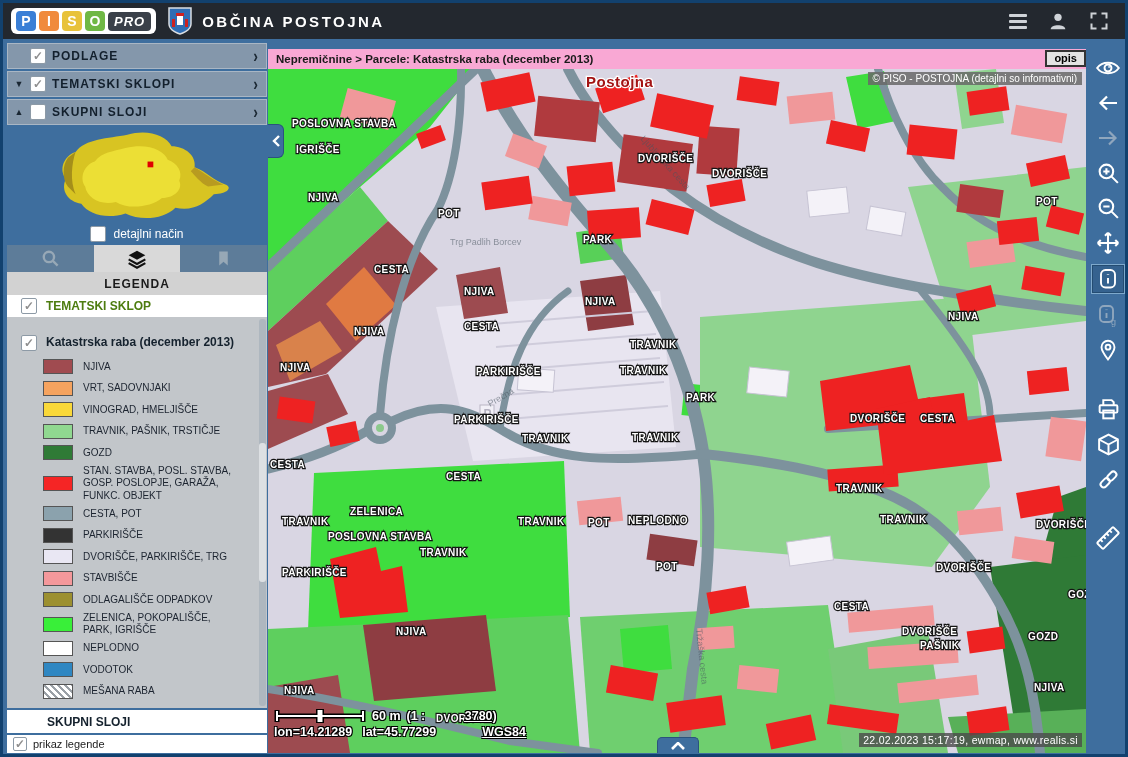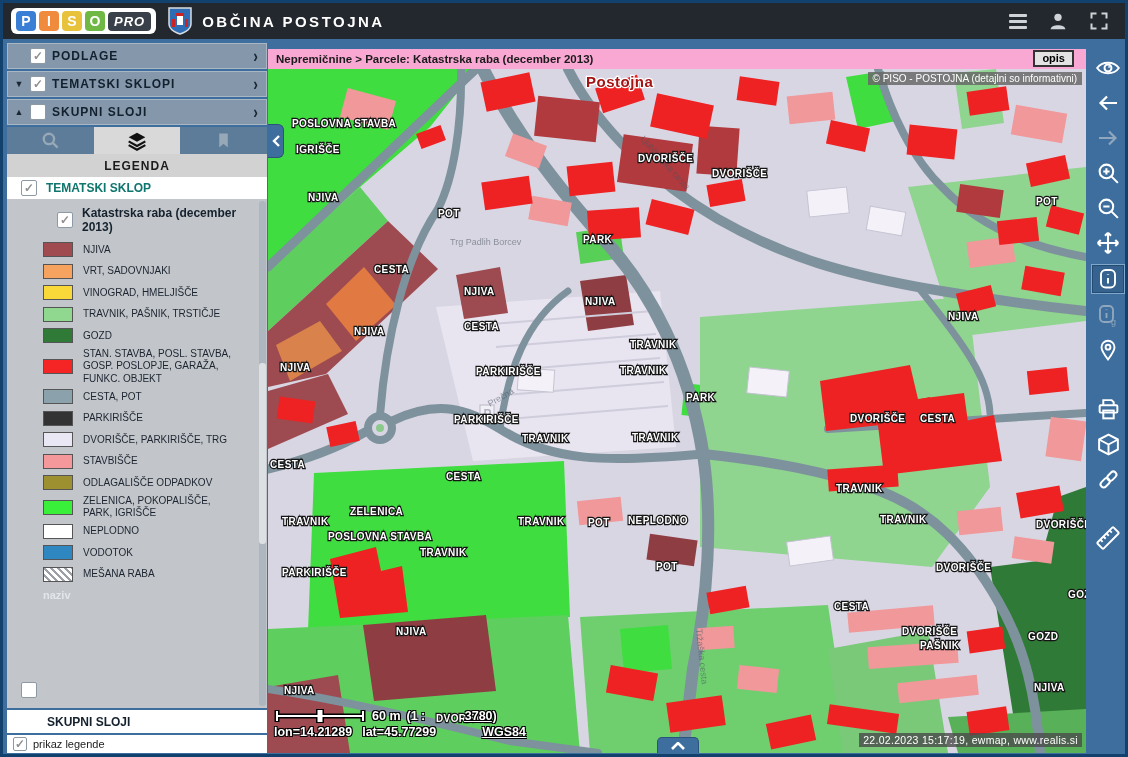--- a/index.html
+++ b/index.html
@@ -23,39 +23,39 @@
   .acc .lbl{font-weight:bold;font-size:12px;letter-spacing:1px;margin-left:6px;}
   .acc .chev{margin-left:auto;margin-right:8px;font-weight:bold;font-size:14px;color:#1a2733;transform:scaleY(1.3);}
   .cb{width:14px;height:14px;background:#fff;border:1px solid #8d9aa6;border-radius:2px;display:inline-flex;align-items:center;justify-content:center;flex:0 0 auto;}
   .cb.checked::after{content:"✓";color:#8f8f8f;font-size:12px;font-weight:bold;line-height:1;}
   .overview{height:118px;position:relative;}
   .detail-row{position:absolute;left:0;bottom:0;width:100%;height:22px;display:flex;align-items:center;justify-content:center;gap:7px;color:#fff;font-size:12px;}
   .tabs{height:27px;display:flex;}
   .tab{flex:1;display:flex;align-items:center;justify-content:center;background:#5d7c99;color:#97a8b6;cursor:pointer;}
   .tab.active{background:#d9d9d9;color:#111;}
   .legenda-bar{height:23px;background:#d2d2d2;display:flex;align-items:center;justify-content:center;font-weight:bold;font-size:12px;color:#1b1b1b;letter-spacing:1px;}
-  .tematski-row{height:22px;background:#fff;display:flex;align-items:center;gap:9px;padding-left:14px;font-weight:bold;font-size:12px;color:#0f766e;}
+  .tematski-row{height:22px;background:#fff;display:flex;align-items:center;gap:9px;padding-left:14px;font-weight:bold;font-size:12px;color:#4d7c0f;}
   .legend-body{flex:1;background:#c2c6ca;position:relative;overflow:hidden;display:flex;flex-direction:column;}
-  .kat-row{display:flex;align-items:center;gap:9px;padding:7px 0 5px 14px;font-weight:bold;font-size:12px;color:#15222e;margin-left:36px;}
+  .kat-row{display:flex;align-items:flex-start;gap:9px;padding:18px 0 5px 14px;font-weight:bold;font-size:12px;color:#15222e;}
   #legend-items{padding-left:36px;}
   .leg-item{display:flex;align-items:center;min-height:19.5px;padding:1px 0;}
   .sw{width:30px;height:15px;border:1px solid #555;flex:0 0 auto;margin-right:10px;box-sizing:border-box;}
   .sw.hatch{background:repeating-linear-gradient(45deg,#fff 0 3px,#9aa0a6 3px 5px);}
   .leg-lbl{font-size:10px;color:#1c2430;line-height:1.25;padding-right:26px;}
   .naziv{padding:4px 0 0 36px;font-weight:bold;font-size:11px;color:#e2e6ea;}
   .parcele-row{margin-top:auto;display:flex;align-items:center;gap:9px;padding:0 0 10px 14px;font-weight:bold;font-size:12px;color:#15222e;}
   .vscroll{position:absolute;right:1px;top:2px;bottom:2px;width:7px;background:#aeb7bf;border-radius:3px;}
   .vthumb{position:absolute;left:0;top:32%;width:7px;height:36%;background:#dde0e3;border-radius:3px;}
   .skupni-bar{height:23px;background:#fff;margin-top:2px;display:flex;align-items:center;padding-left:40px;font-weight:bold;font-size:12px;color:#15222e;}
   .prikaz-row{height:18px;background:#fff;margin-top:2px;display:flex;align-items:center;gap:6px;padding-left:6px;font-size:11px;color:#222;}
   .prikaz-row .cb{width:12px;height:12px;}
   
   #map-area{position:absolute;left:265px;top:46px;width:818px;height:702px;}
   .breadcrumb{height:20px;background:#f9a8d4;display:flex;align-items:center;font-size:11.5px;font-weight:bold;color:#1a1a1a;padding-left:8px;position:relative;}
-  .opis-btn{position:absolute;right:12px;top:1px;border:2px solid #333;background:#e3e3e3;font-weight:bold;font-size:11px;padding:0 7px;line-height:13px;cursor:pointer;}
+  .opis-btn{position:absolute;right:0;top:1px;border:2px solid #333;background:#e3e3e3;font-weight:bold;font-size:11px;padding:0 7px;line-height:13px;cursor:pointer;}
   .map-view{position:relative;width:818px;height:684px;overflow:hidden;}
   #map-svg{display:block;width:818px;height:684px;}
   .map-label{font:bold 10px "Liberation Sans",sans-serif;fill:#fff;stroke:#141414;stroke-width:2.4px;paint-order:stroke;letter-spacing:.4px;}
   .city-label{font:bold 15px "Liberation Sans",sans-serif;fill:#a31414;stroke:#fff;stroke-width:2.6px;paint-order:stroke;letter-spacing:.5px;}
   .street-label{font:9px "Liberation Sans",sans-serif;fill:#47545e;opacity:.55;stroke:none;}
   .copyright{position:absolute;top:3px;right:4px;background:rgba(105,105,105,.85);color:#fff;font-size:10px;padding:1px 5px;}
   .collapse-tab{position:absolute;left:0;top:55px;width:15px;height:32px;background:#3e6e9e;border:1px solid #2b537d;border-left:none;border-radius:0 6px 6px 0;display:flex;align-items:center;justify-content:center;cursor:pointer;}
   .bottom-tab{position:absolute;left:389px;bottom:0;width:40px;height:15px;background:#3e6e9e;border:1px solid #2b537d;border-bottom:none;border-radius:5px 5px 0 0;display:flex;align-items:center;justify-content:center;cursor:pointer;}
   .scalebox{position:absolute;left:6px;bottom:14px;color:#fff;font-weight:bold;font-size:12.5px;
             text-shadow:-1px -1px 0 #000,1px -1px 0 #000,-1px 1px 0 #000,1px 1px 0 #000;}
@@ -120,20 +120,33 @@
       <span class="lbl">TEMATSKI SKLOPI</span>
       <span class="chev">›</span>
     </div>
     <div class="acc">
       <span class="tri">▲</span>
       <span class="cb"></span>
       <span class="lbl">SKUPNI SLOJI</span>
       <span class="chev">›</span>
     </div>
 
+    <div class="overview">
+      <svg width="260" height="96" viewBox="0 0 260 100">
+        <path d="M120,8 C140,2 160,8 166,20 C180,20 192,30 190,42 C202,46 210,56 222,60 C230,63 224,70 210,70 C200,80 188,88 170,84 C158,96 134,98 118,90 C100,96 80,92 72,80 C58,78 50,66 56,54 C48,44 54,30 66,26 C76,12 100,12 120,8 Z" fill="#d8c422"></path>
+        <path d="M118,22 C140,16 158,24 162,34 C172,38 178,46 174,56 C178,64 170,74 156,74 C144,84 120,86 108,78 C92,82 78,74 76,62 C70,54 74,40 86,36 C94,26 104,26 118,22 Z" fill="#ecdf35"></path>
+        <path d="M66,26 C62,38 60,56 66,70 L58,62 C52,54 52,40 58,32 Z" fill="#a58f1a"></path>
+        <path d="M190,42 C200,48 210,56 220,60 L204,62 C196,58 190,50 186,46 Z" fill="#b89b20"></path>
+        <rect x="141" y="36" width="6" height="6" fill="#e00000"></rect>
+      </svg>
+      <div class="detail-row">
+        <span class="cb"></span>
+        <span>detajlni način</span>
+      </div>
+    </div>
 
     <div class="tabs">
       <div class="tab">
         <svg width="19" height="19" viewBox="0 0 24 24" fill="none" stroke="currentColor" stroke-width="3">
           <circle cx="10" cy="10" r="6.5"></circle>
             <line x1="15" y1="15" x2="21" y2="21"></line>
         </svg>
       </div>
       <div class="tab active">
         <svg width="20" height="20" viewBox="0 0 24 24">

